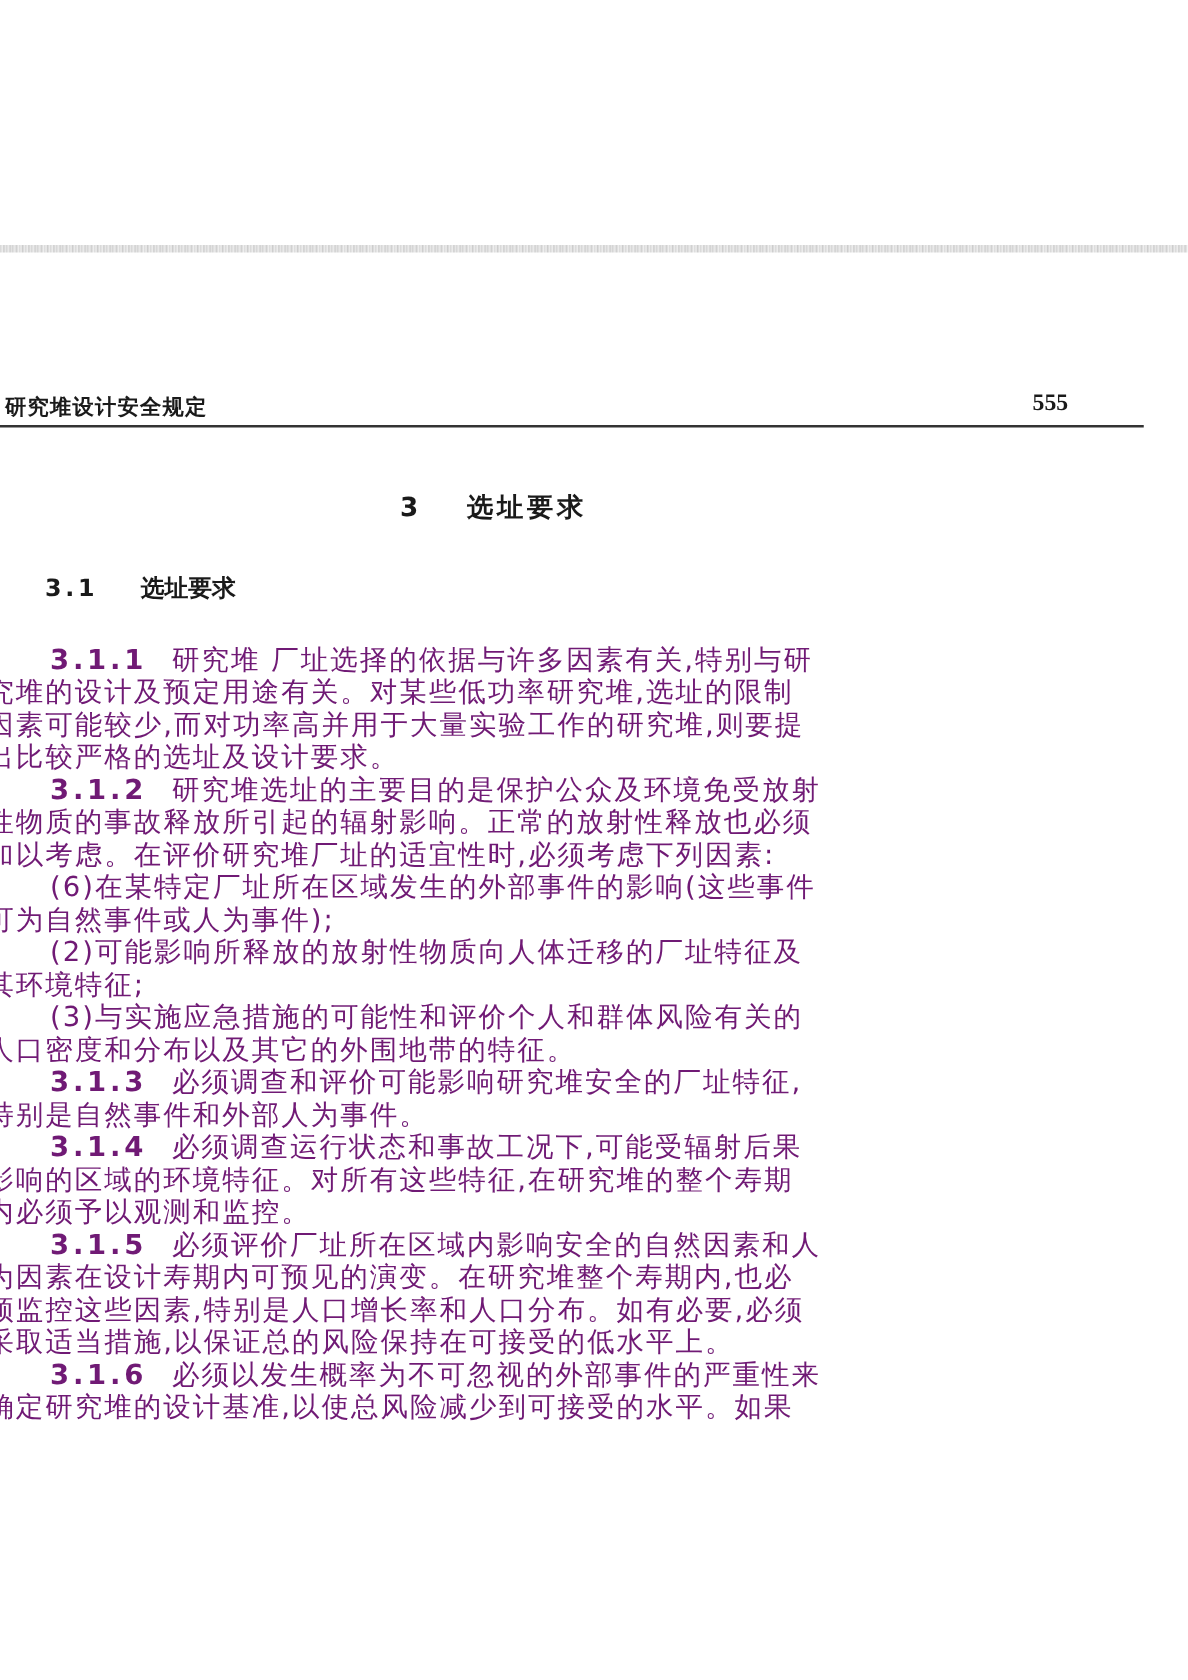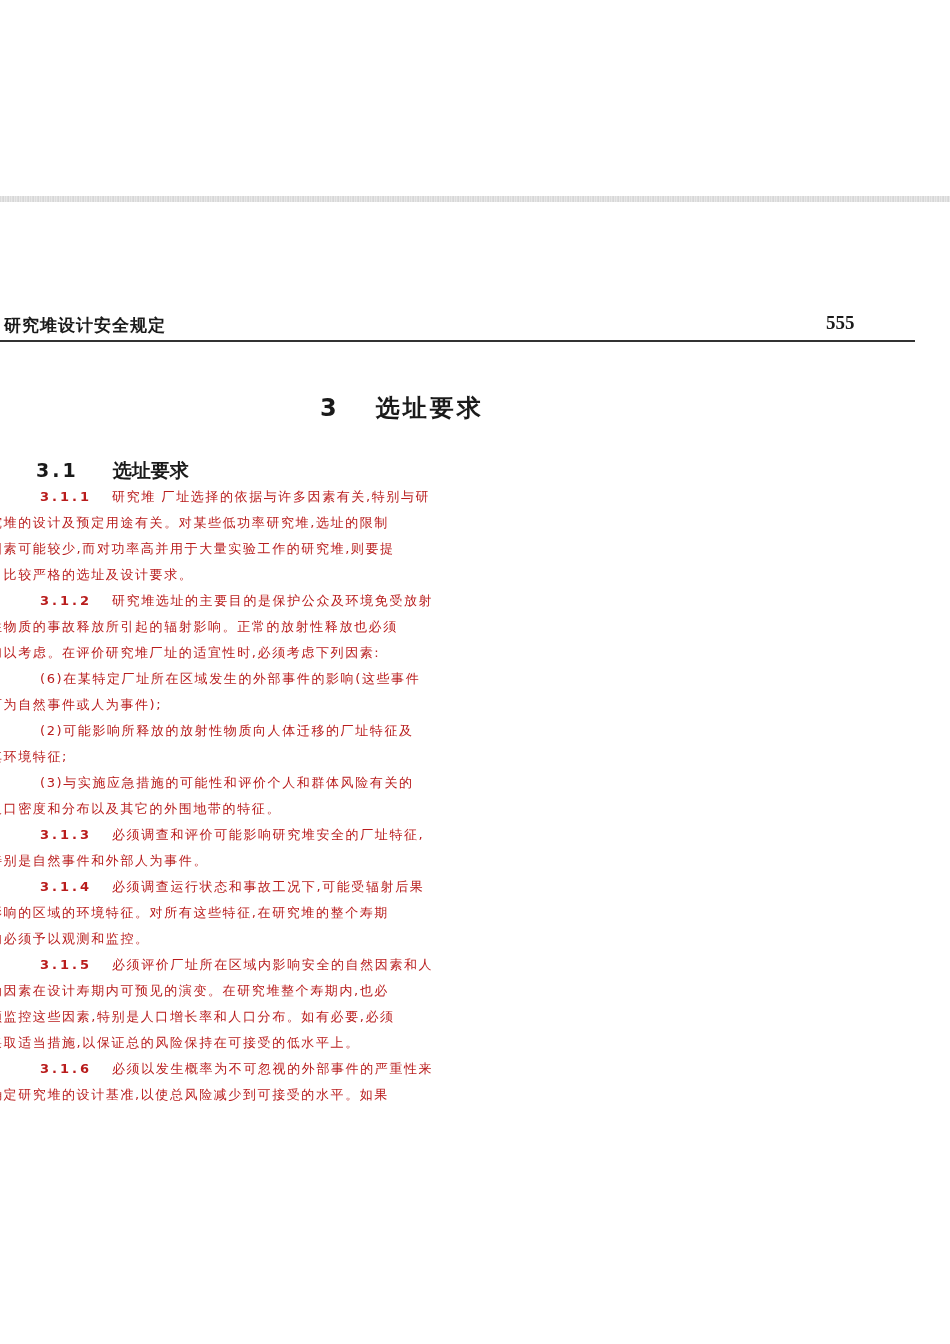--- a/index.html
+++ b/index.html
@@ -47,21 +47,21 @@
       left: 0;
       top: 340px;
       width: 915px;
       height: 2px;
       background: #333;
     }
     .chapter-title {
       position: absolute;
       left: 320px;
       top: 392px;
-      font-size: 24px;
+      font-size: 21px;
       font-weight: bold;
       font-family: "DejaVu Sans", sans-serif;
       letter-spacing: 3px;
       white-space: nowrap;
     }
     .chapter-title .num { margin-right: 36px; }
     .section-title {
       position: absolute;
       left: 36px;
       top: 458px;
@@ -74,27 +74,28 @@
     .body {
       position: absolute;
       left: 0;
       top: 484px;
       width: 950px;
     }
     .line {
       position: absolute;
       left: 0;
       height: 26px;
-      font-size: 13px;
+      font-size: 22px;
       line-height: 26px;
       white-space: nowrap;
       font-family: "DejaVu Sans", sans-serif;
       font-weight: 500;
       letter-spacing: 1.6px;
-      color: #b91c1c;
+      color: #701a75;
+      margin-top: 32px;
     }
     .line.indent { left: 40px; }
     .line.cut { left: -11px; }
     .clause {
       font-weight: bold;
       letter-spacing: 3px;
       margin-right: 20px;
       font-family: "DejaVu Sans", sans-serif;
     }
   </style>

